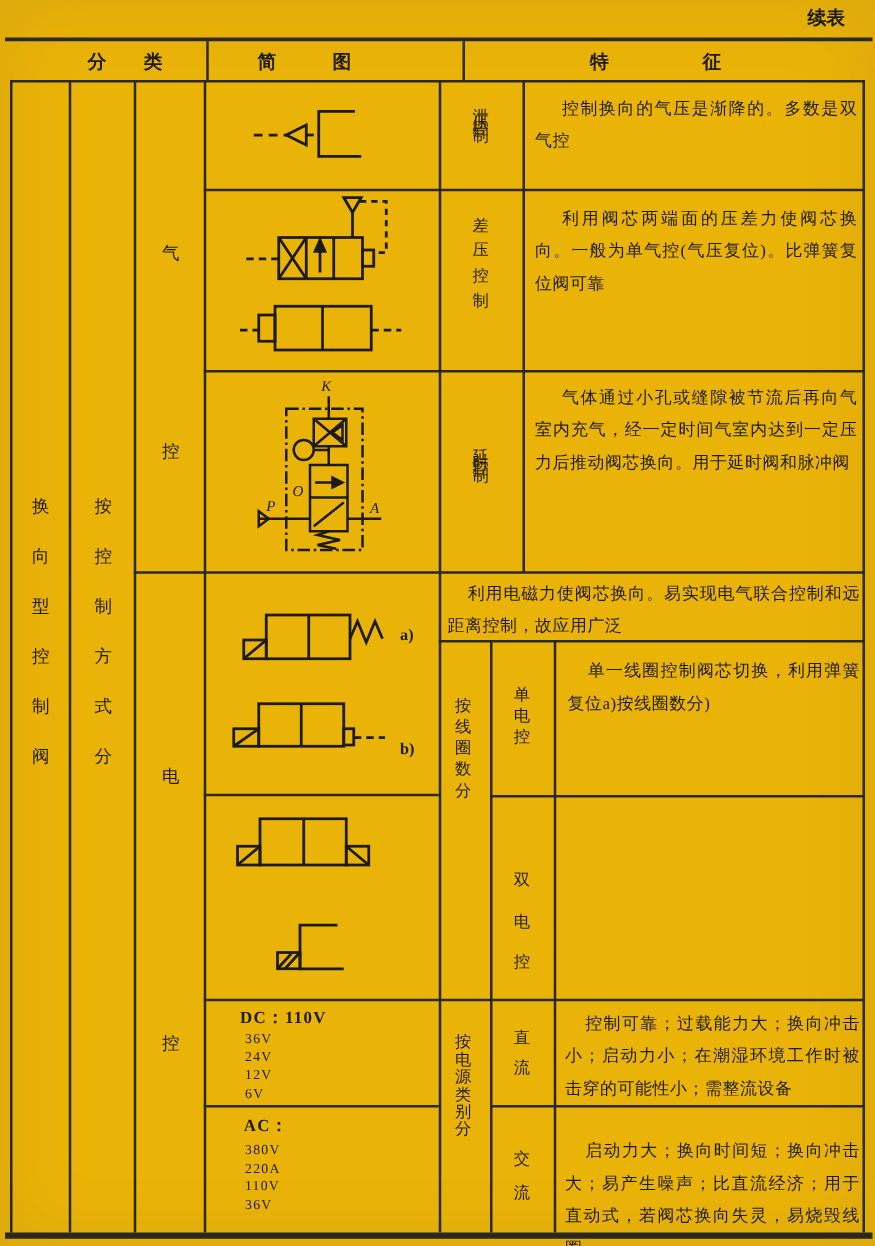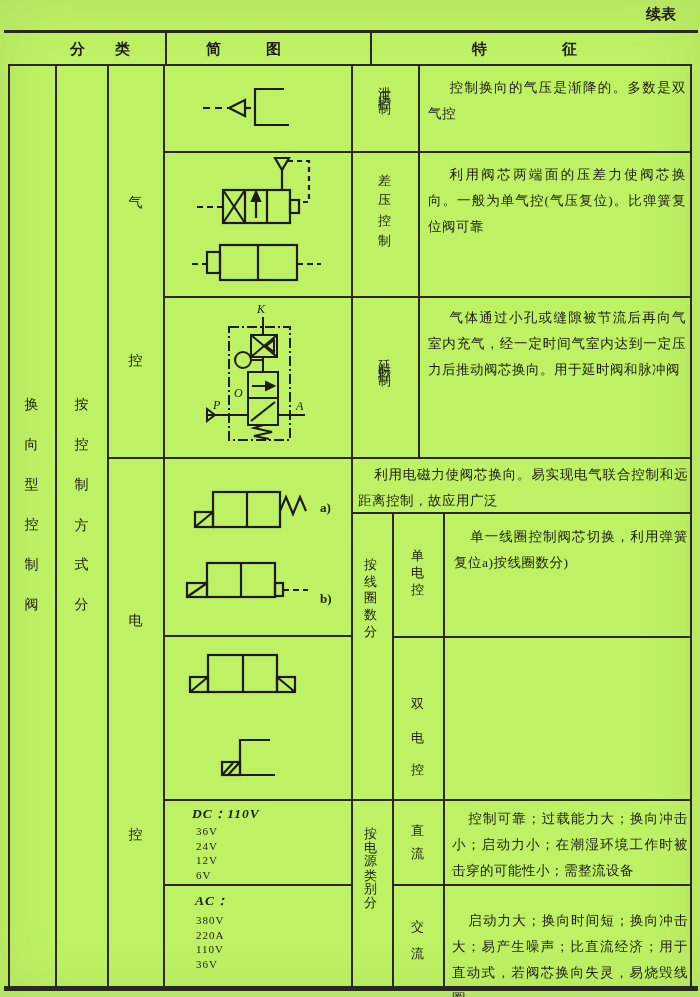--- a/index.html
+++ b/index.html
@@ -1,33 +1,33 @@
 <!DOCTYPE html>
 <html><head>
 <meta charset="utf-8">
 <style>
   html,body{margin:0;padding:0;background:#d8d5cc;}
   #page{
     position:relative;width:700px;height:997px;margin:0 auto;
-    background:#bef264;
+    background:#eab308;
     box-shadow:inset 0 0 60px rgba(90,80,60,.12);
     font-family:"Liberation Serif","DejaVu Serif",serif;
     color:#1d1b17;overflow:hidden;
   }
   .gl{position:absolute;background:#2b2822;}
   .txt{position:absolute;font-size:13.5px;line-height:26px;letter-spacing:.5px;text-align:justify;}
   .indent{text-indent:1.2em;}
   .indent2{text-indent:1.6em;}
   .vt{
     position:absolute;writing-mode:vertical-rl;text-orientation:upright;
     font-size:13px;line-height:1;white-space:nowrap;
   }
   .vt14{font-size:14px;}
   .hdr{position:absolute;font-size:15px;font-weight:bold;letter-spacing:0;white-space:pre;}
-  .volt{position:absolute;font-weight:bold;font-size:13.5px;letter-spacing:1px;font-style:italic;}
+  .volt{position:absolute;font-weight:bold;font-size:13.5px;letter-spacing:1px;}
   .volt-list{position:absolute;width:58px;font-weight:normal;
     font-size:11px;letter-spacing:1px;line-height:14.6px;}
   svg{position:absolute;overflow:visible;}
   svg text{font-family:"Liberation Serif","DejaVu Serif",serif;font-style:italic;font-size:12px;fill:#1d1b17;stroke:none;}
   .diag-label{position:absolute;font-size:13px;font-weight:bold;}
 </style>
 </head>
 <body>
 
 <div id="page">

